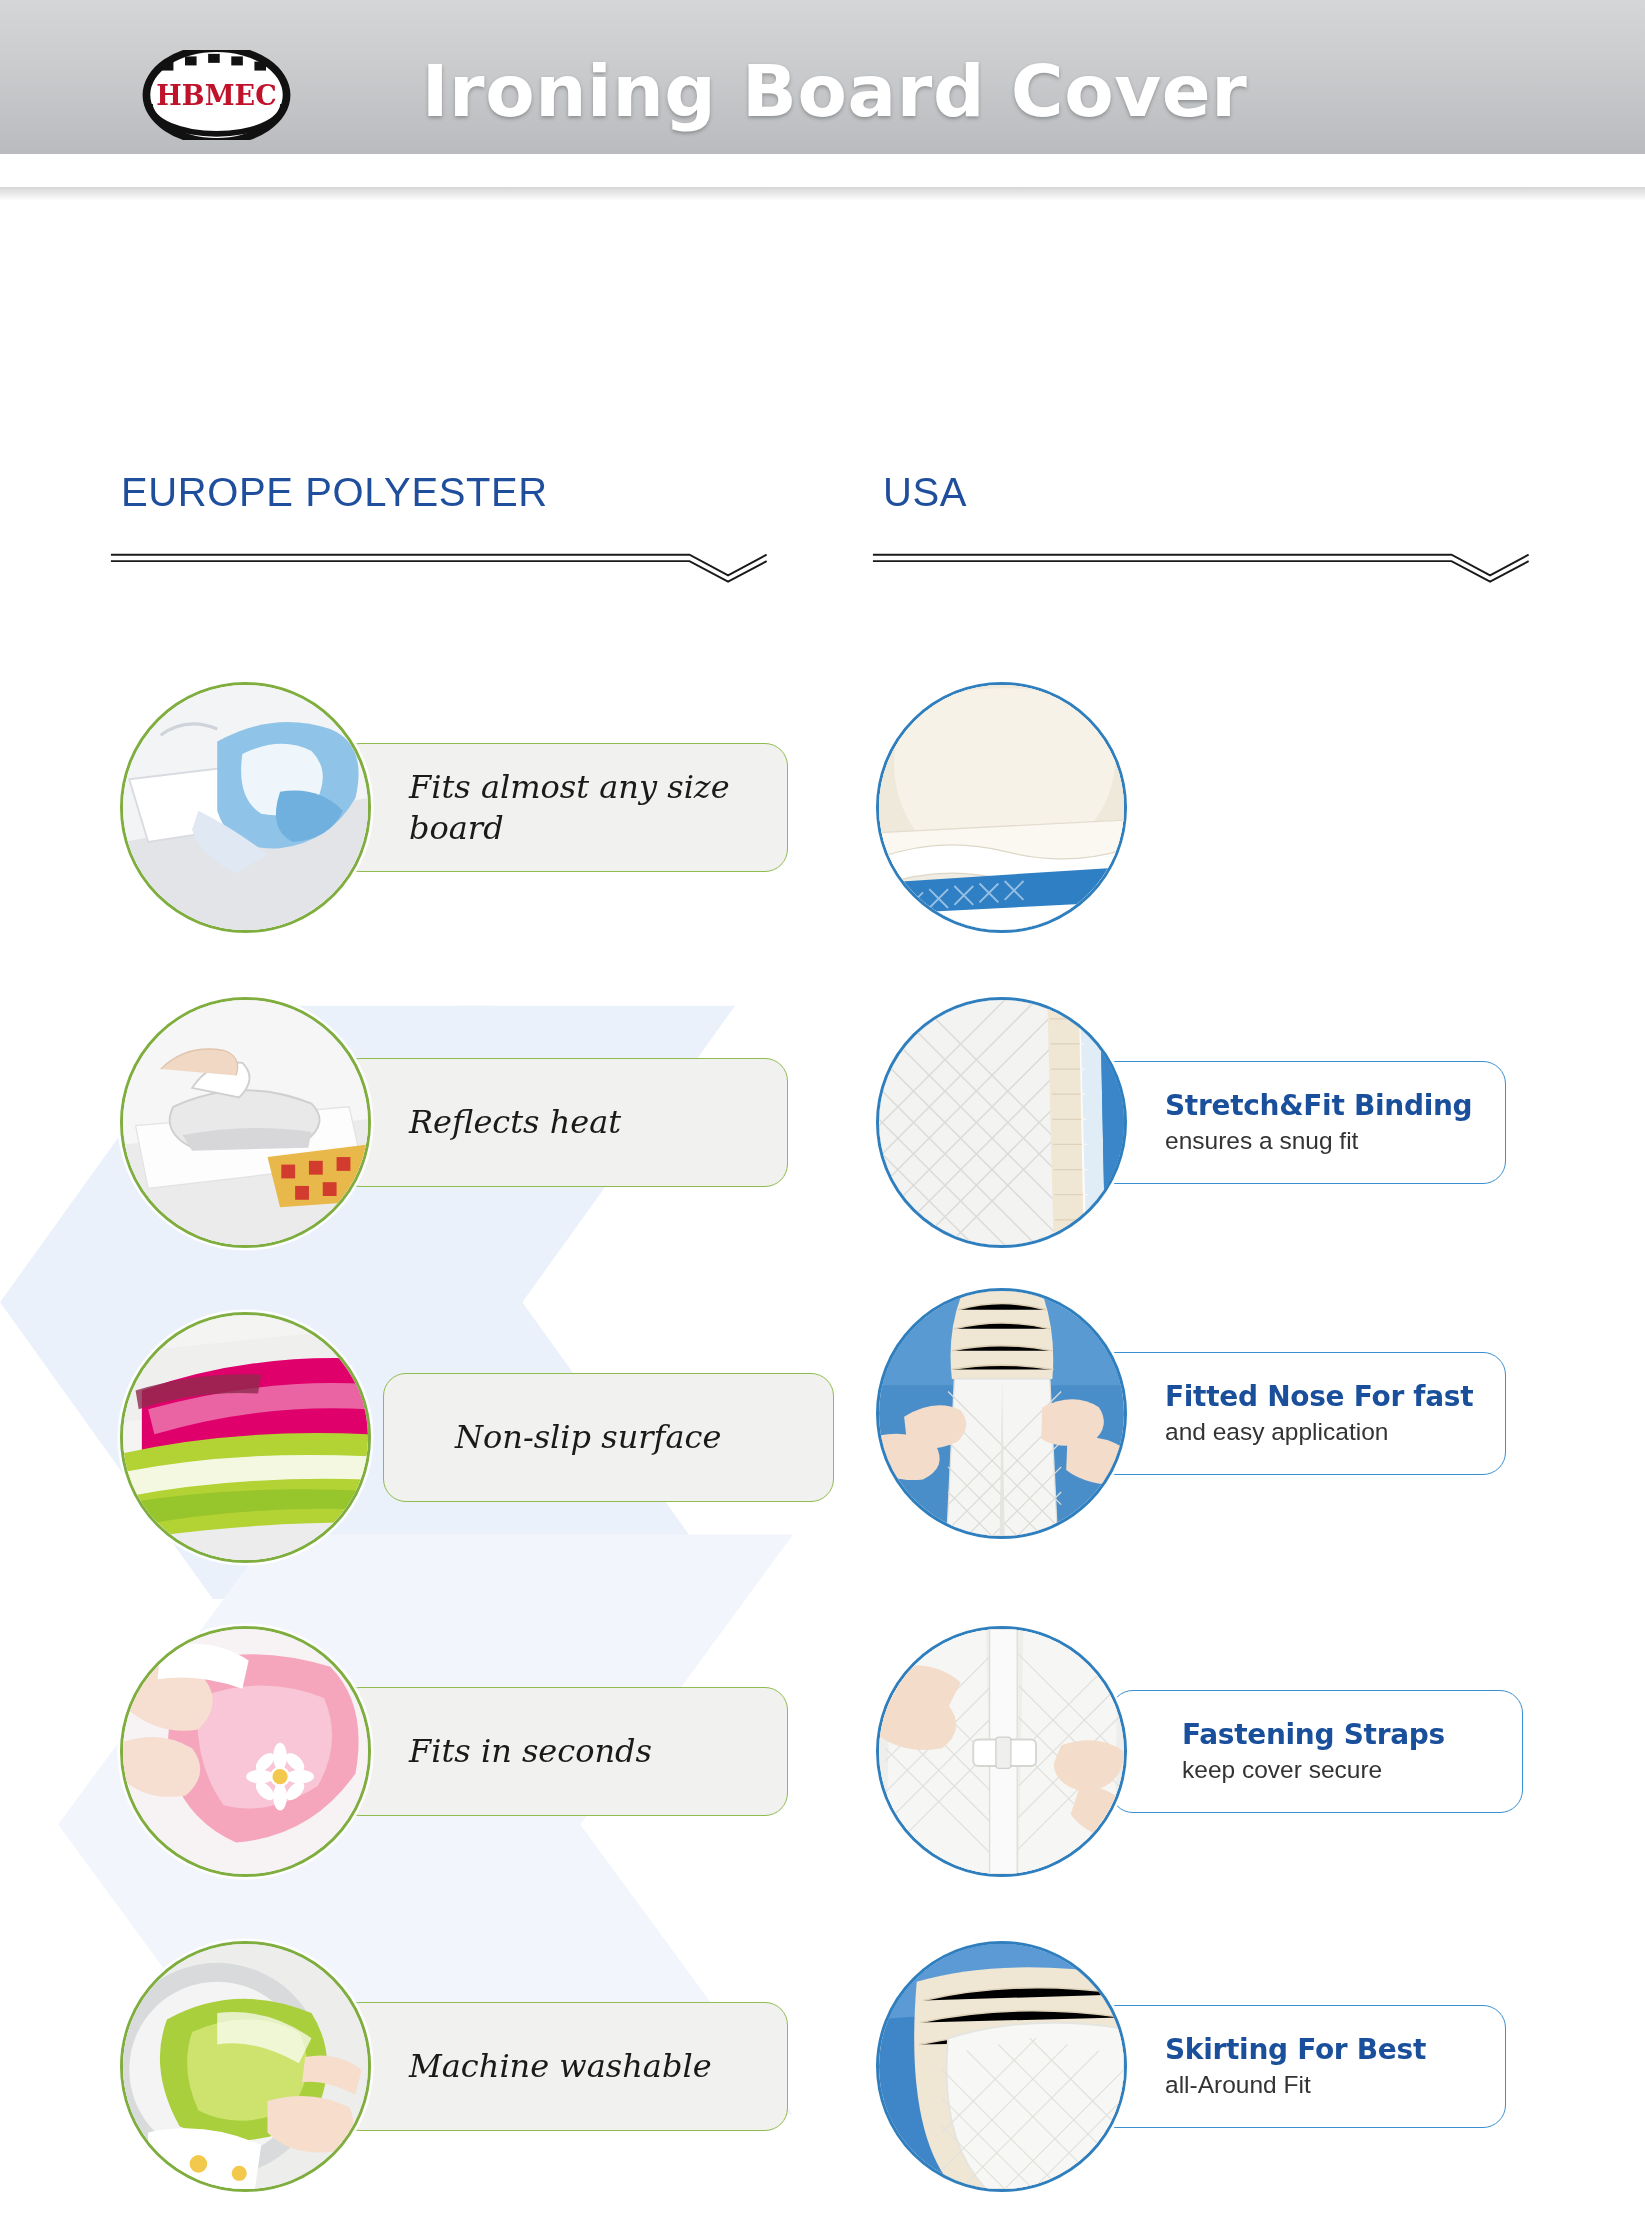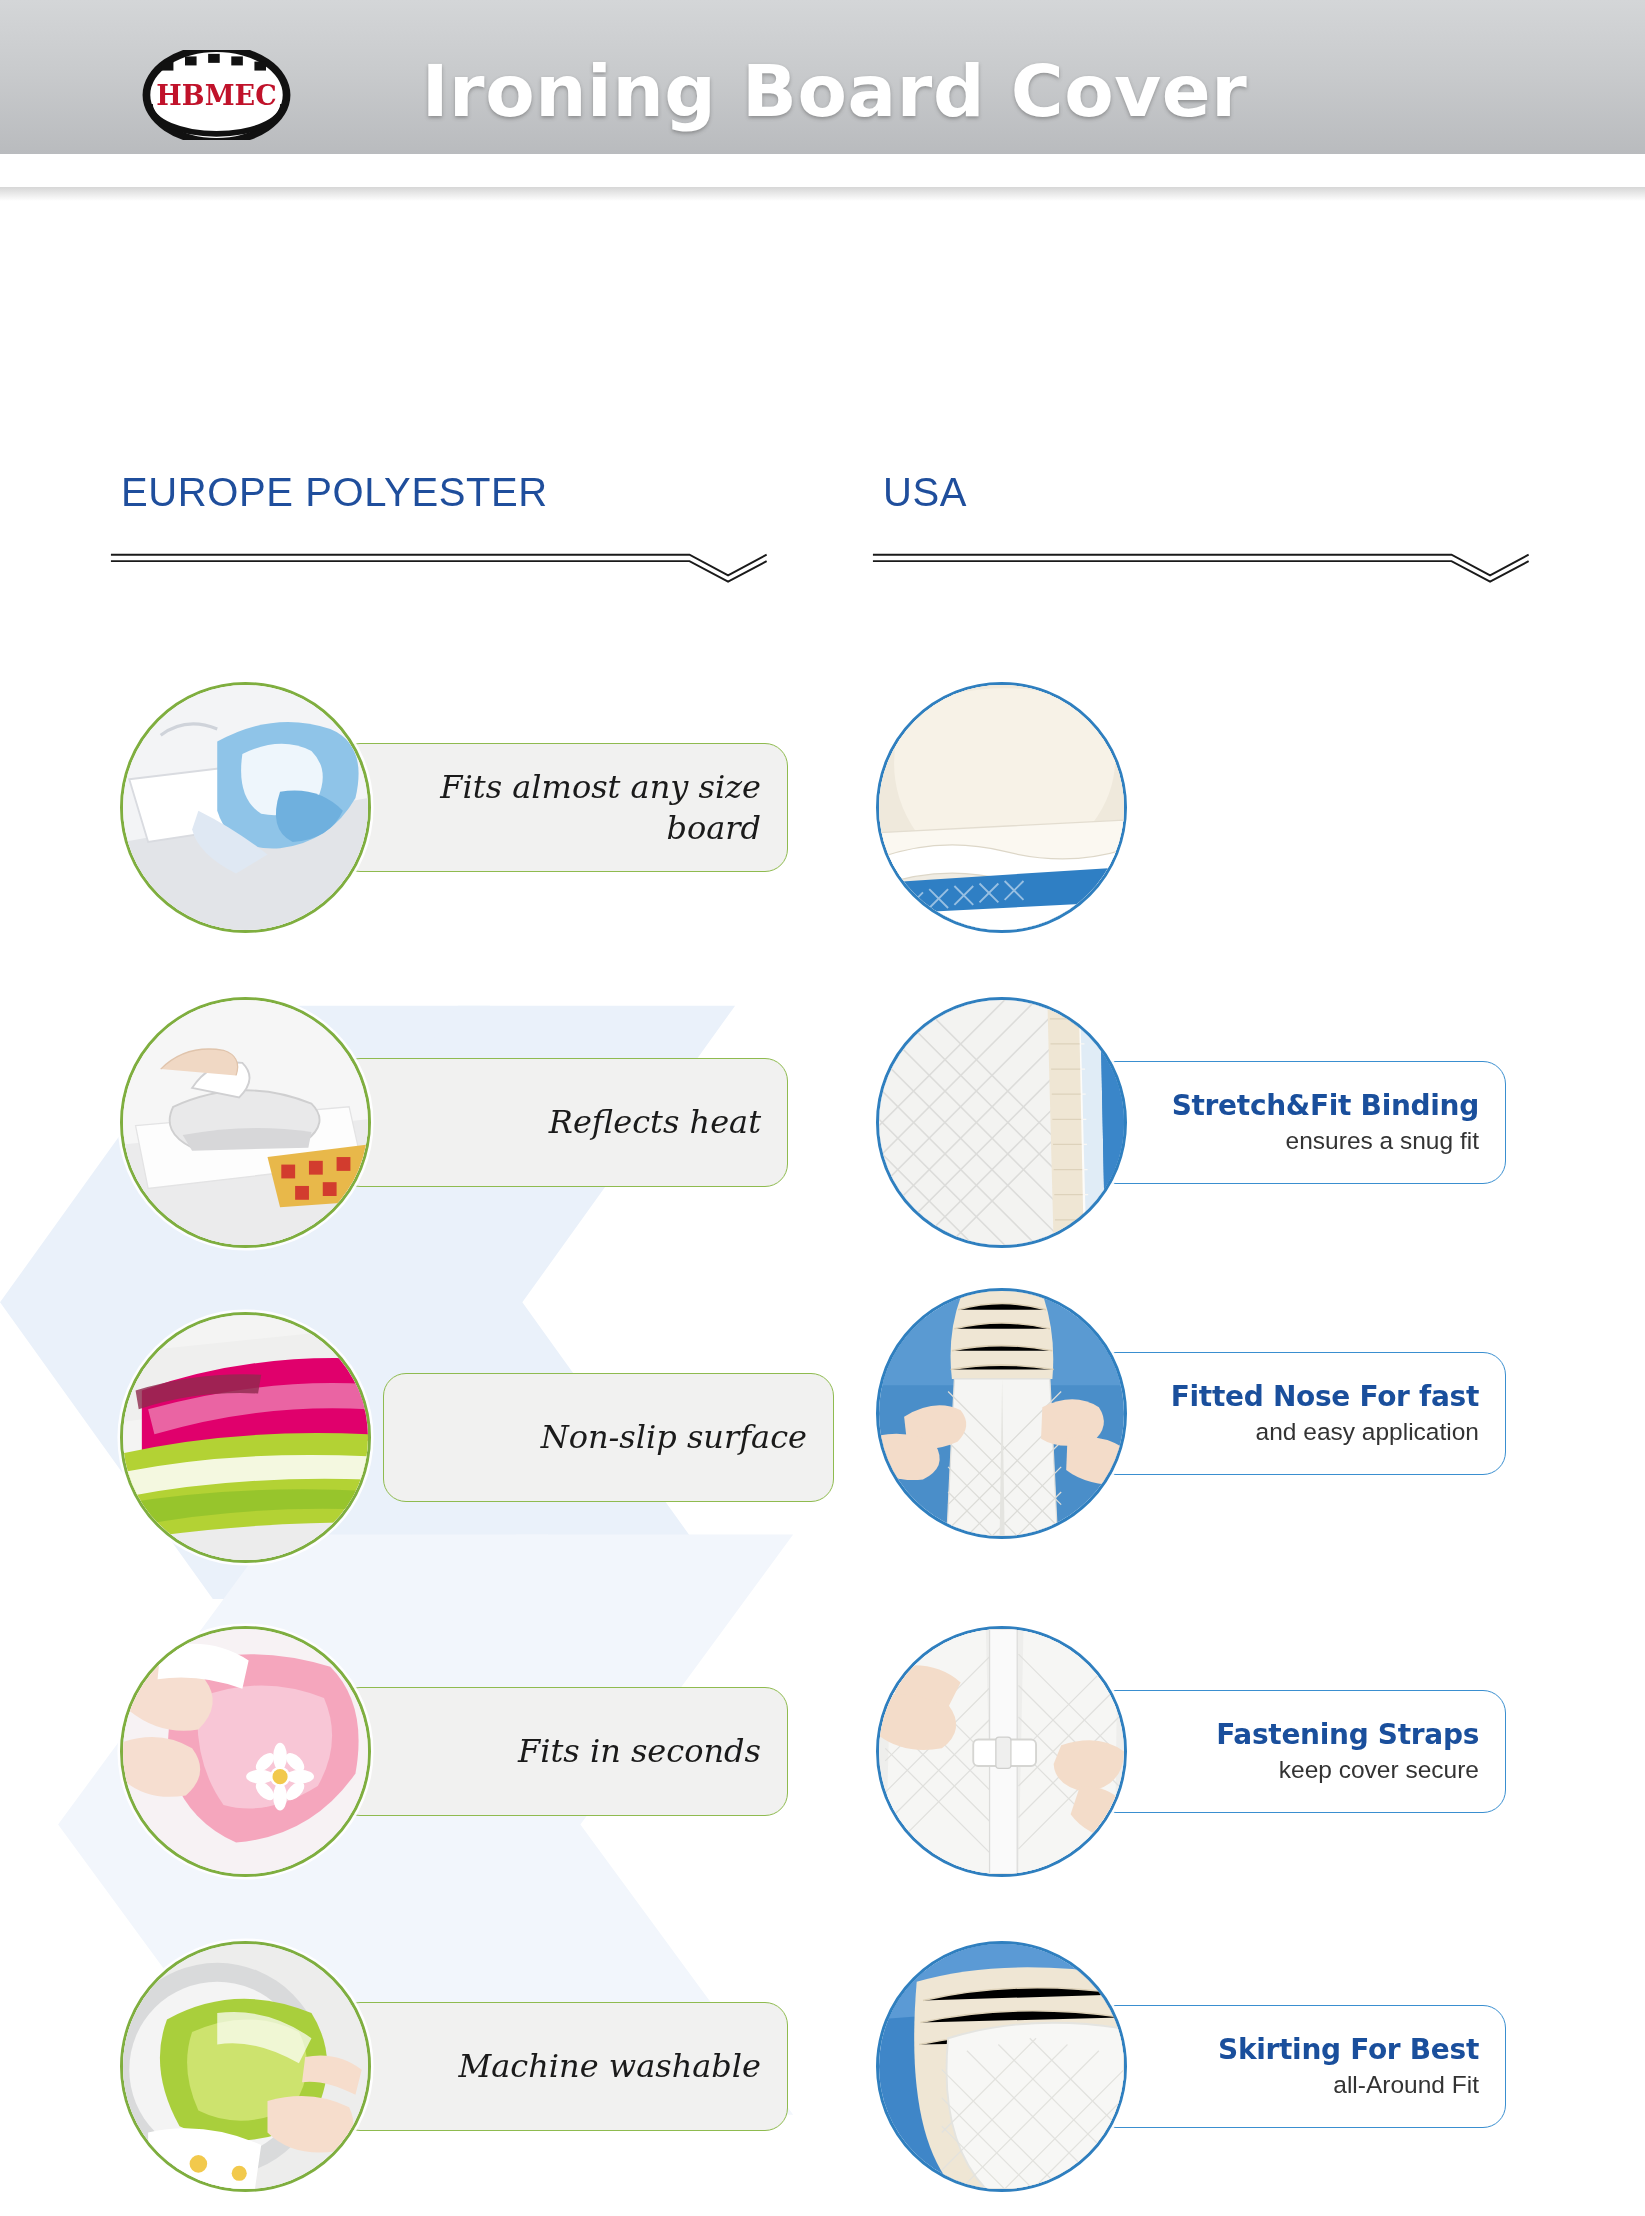--- a/index.html
+++ b/index.html
@@ -131,21 +131,20 @@
   .callout {
     position: relative;
     margin-left: -34px;
     box-sizing: border-box;
     display: flex;
     flex-direction: column;
     justify-content: center;
     padding-left: 71px;
     padding-right: 26px;
     z-index: 1;
-    text-align: right;
   }
   .callout.eu {
     width: 451px;
     height: 129px;
     border: 1.9px solid #8fbb4f;
     border-radius: 23px;
     background: #f1f1f0;
   }
   .callout.us {
     width: 413px;
@@ -411,21 +410,21 @@
         <path d="M260 185 Q310 160 350 185 Q370 215 340 240 Q290 255 258 235 Z" fill="#f3dcc9"></path>
         <path d="M300 235 Q350 225 390 250 L390 310 Q330 310 298 285 Z" fill="#f3dcc9"></path>
       </svg>
     </div>
     <div class="callout us">
       <div class="us-title">Fitted Nose For fast</div>
       <div class="us-sub">and easy application</div>
     </div>
   </div>
 
-  <div class="row" style="left:876px; top:1466px;">
+  <div class="row" style="left:876px; top:1466px;gap:17px;">
     <div class="photo us">
       <svg viewBox="0 0 390 390" xmlns="http://www.w3.org/2000/svg">
         <rect width="390" height="390" fill="#eeeeec"></rect>
         <path d="M20 0 L170 0 L180 390 L10 390 Z" fill="#f6f6f4"></path>
         <path d="M230 0 L380 0 L375 390 L222 390 Z" fill="#f6f6f4"></path>
         <g stroke="#e0e0dd" stroke-width="2" fill="none">
           <path d="M10 40 l170 170 M10 90 l170 170 M10 140 l170 170 M10 190 l170 170"></path>
           <path d="M180 40 l-170 170 M180 90 l-170 170 M180 140 l-170 170 M180 190 l-170 170"></path>
           <path d="M222 40 l160 160 M222 90 l160 160 M222 140 l160 160 M222 190 l160 160"></path>
           <path d="M382 40 l-160 160 M382 90 l-160 160 M382 140 l-160 160 M382 190 l-160 160"></path>

